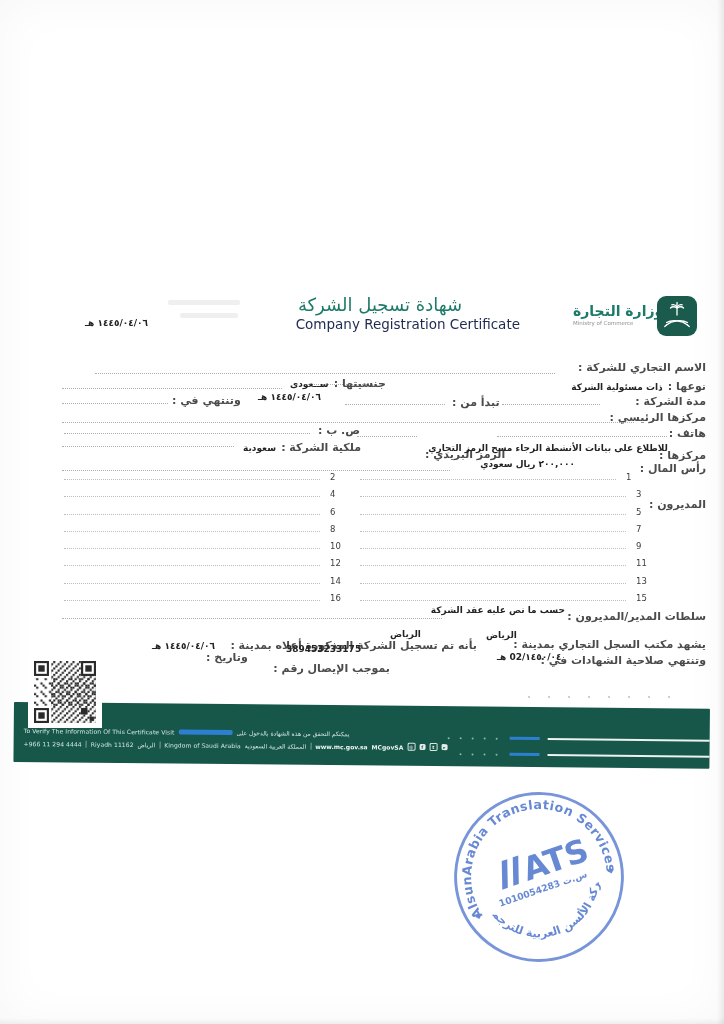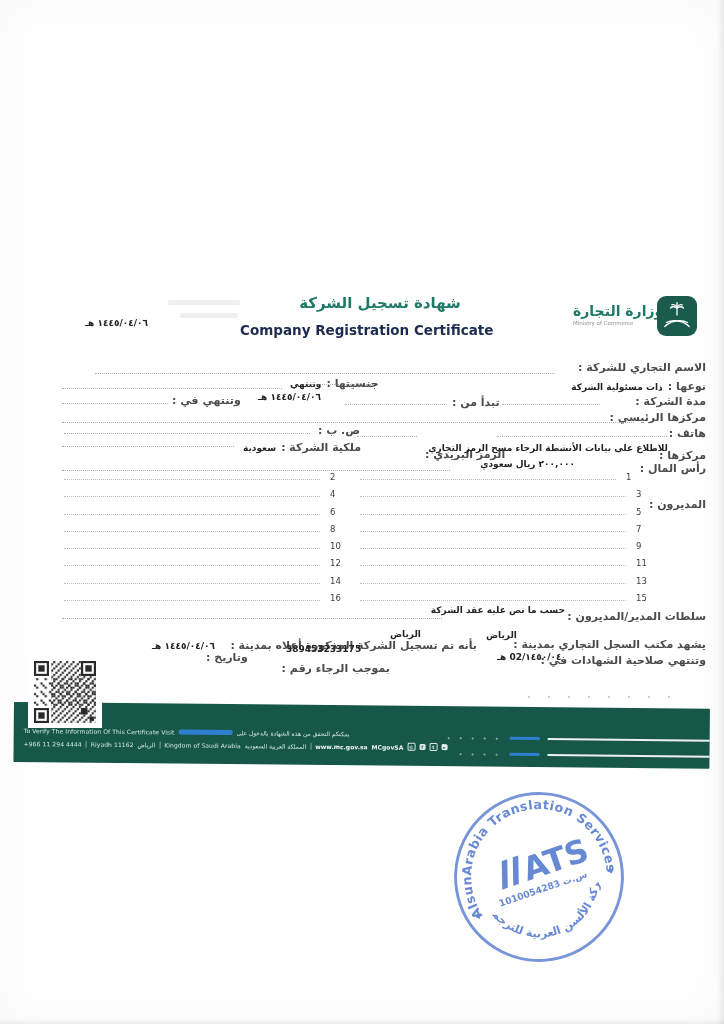--- a/index.html
+++ b/index.html
@@ -8,22 +8,22 @@
   .edge-r{position:absolute;right:0;top:0;width:7px;height:100%;background:linear-gradient(to left,rgba(0,0,0,.07),transparent)}
   .edge-b{position:absolute;left:0;bottom:0;width:100%;height:6px;background:linear-gradient(to top,rgba(0,0,0,.05),transparent)}
   .abs{position:absolute;white-space:nowrap}
   .rtl{direction:rtl}
   .lbl{font-size:11px;font-weight:700;color:#4b4b4b;letter-spacing:0}
   .val{font-size:9px;font-weight:700;color:#232323}
   .dots{position:absolute;height:0;border-top:1px dotted rgba(110,110,110,.55)}
   .smudge{position:absolute;height:5px;border-radius:2px;background:rgba(120,120,120,.12)}
 
   
-  .title-ar{font-size:15px;font-weight:700;color:var(--teal,#1e7a68);text-align:center}
-  .title-en{font-size:13.5px;font-weight:700;color:var(--navy,#1d2b50);text-align:left;margin-top:10px}
+  .title-ar{font-size:18px;font-weight:400;color:var(--teal,#1e7a68);text-align:center}
+  .title-en{font-size:13.5px;font-weight:400;color:var(--navy,#1d2b50);text-align:right;margin-top:1px}
   .meta{font-size:8px;font-weight:700;color:#4b4b4b;text-align:right;line-height:12.5px}
   .ministry-ar{font-size:14px;font-weight:700;color:var(--teal,#1e7a68);text-align:left}
   .ministry-en{font-size:5.5px;color:#8f8f8f;text-align:left;margin-top:1px}
 
   
   .mgrid{position:absolute;left:60px;top:470px;width:592px}
   .mrow{position:relative;height:17.3px}
   .mnum{position:absolute;font-size:8.5px;color:#3c3c3c;top:2px}
   .mnum.odd{left:576px}
   .mnum.even{left:270px}
@@ -87,21 +87,21 @@
 
   <div class="abs rtl lbl" style="right:18px;top:361px">الاسم التجاري للشركة :</div>
   <div class="dots" style="left:95px;top:373px;width:460px"></div>
 
   <div class="abs rtl" style="right:18px;top:375px">
     <span class="lbl">نوعها :</span>
     <span class="val">ذات مسئولية الشركة</span>
   </div>
   <div class="abs rtl" style="left:290px;top:372px">
     <span class="lbl">جنسيتها :</span>
-    <span class="val">وتنتهي</span>
+    <span class="val">ســعودى</span>
   </div>
   <div class="dots" style="left:62px;top:388px;width:220px"></div>
   <div class="dots" style="left:305px;top:384px;width:70px"></div>
 
   <div class="abs rtl lbl" style="right:18px;top:395px">مدة الشركة :</div>
   <div class="dots" style="left:502px;top:404px;width:98px"></div>
   <div class="abs rtl lbl" style="left:452px;top:396px">تبدأ من :</div>
   <div class="dots" style="left:345px;top:404px;width:100px"></div>
   <div class="abs rtl val" style="left:258px;top:392px">١٤٤٥/٠٤/٠٦ هـ</div>
   <div class="abs rtl lbl" style="left:172px;top:394px">وتنتهي في :</div>
@@ -187,21 +187,21 @@
   <div class="abs rtl val" style="right:159px;top:605px">حسب ما نص عليه عقد الشركة</div>
   <div class="dots" style="left:62px;top:618px;width:380px"></div>
 
   <div class="abs rtl lbl" style="right:18px;top:638px">يشهد مكتب السجل التجاري بمدينة :</div>
   <div class="abs rtl val" style="left:486px;top:630px">الرياض</div>
   <div class="abs rtl lbl" style="right:247px;top:639px">بأنه تم تسجيل الشركة المذكورة أعلاه بمدينة :</div>
   <div class="abs rtl val" style="left:390px;top:629px">الرياض</div>
 
   <div class="abs rtl lbl" style="right:18px;top:654px">وتنتهي صلاحية الشهادات في :</div>
   <div class="abs rtl val" style="left:497px;top:652px">١٤٥٠/٠٤/02 هـ</div>
-  <div class="abs rtl lbl" style="right:334px;top:662px">بموجب الرجاء رقم :</div>
+  <div class="abs rtl lbl" style="right:334px;top:662px">بموجب الإيصال رقم :</div>
   <div class="abs rtl val" style="left:286px;top:644px">389453233175</div>
   <div class="abs rtl lbl" style="left:206px;top:651px">وتاريخ :</div>
   <div class="abs rtl val" style="left:152px;top:641px">١٤٤٥/٠٤/٠٦ هـ</div>
 
   <div class="predots" style="left:528px;top:696px">
     <span class="pdot"></span>
       <span class="pdot"></span>
       <span class="pdot"></span>
       <span class="pdot"></span>
     <span class="pdot"></span>

